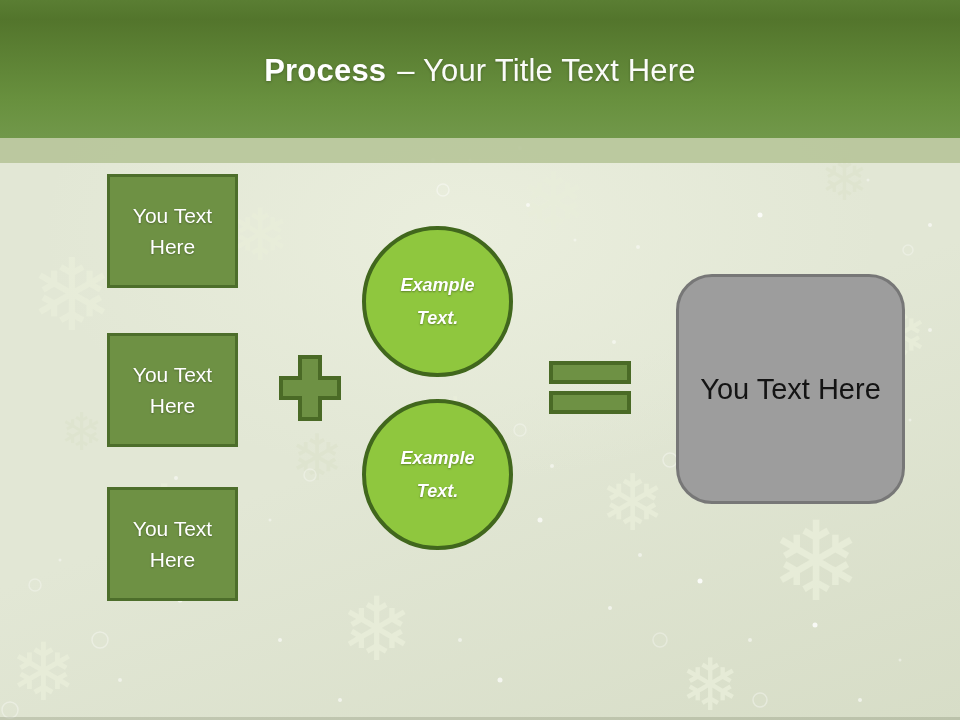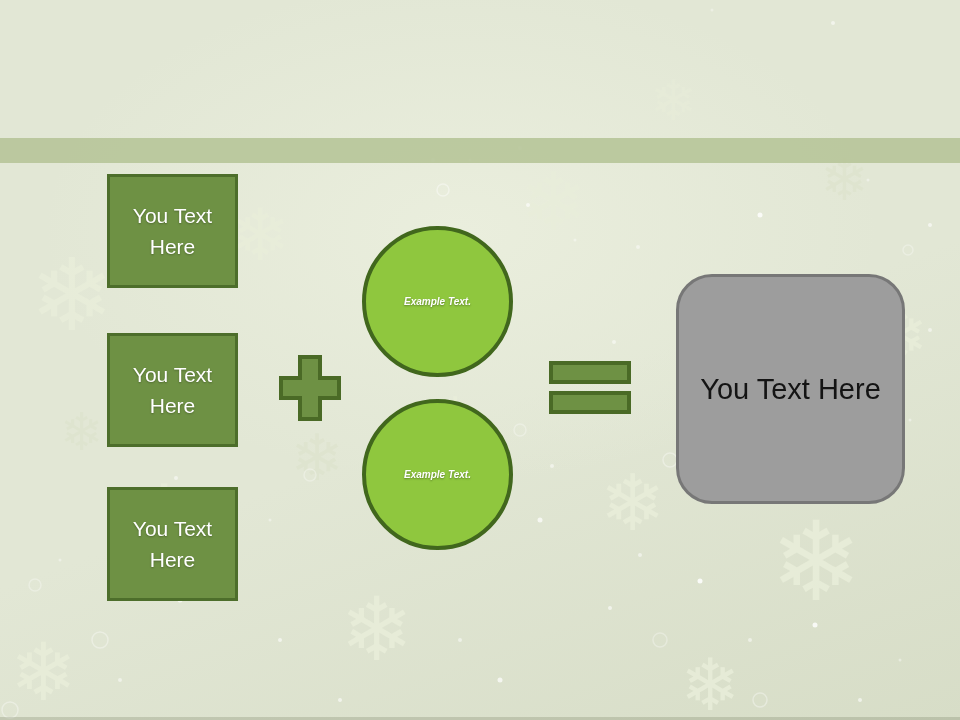--- a/index.html
+++ b/index.html
@@ -80,21 +80,21 @@
   .circle{
     position:absolute;width:151px;height:151px;box-sizing:border-box;
     background:var(--circle-green,#8fc73e);
     border:4px solid var(--circle-border-green,#41671d);
     border-radius:50%;
     display:flex;align-items:center;justify-content:center;
   }
   .circle-1{left:362px;top:226px;}
   .circle-2{left:362px;top:399px;}
   .circle-label{
-    color:#fff;font-size:10px;font-weight:bold;font-style:italic;
+    color:#fff;font-size:18px;font-weight:bold;font-style:italic;
     line-height:1.8;text-align:center;max-width:90px;
     text-shadow:0 1px 2px rgba(0,0,0,.35);
   }
 
   .equals-wrap{position:absolute;left:549px;top:361px;width:82px;}
   .equals-bar{
     width:82px;height:23px;box-sizing:border-box;
     background:var(--operator-green,#6e9144);
     border:4px solid var(--operator-border-green,#4a6a26);
   }
@@ -181,20 +181,25 @@
       <circle cx="163" cy="553" r="6" opacity="0.3"></circle>
       <circle cx="100" cy="640" r="8" opacity="0.35"></circle>
       <circle cx="35" cy="585" r="6" opacity="0.3"></circle>
       <circle cx="760" cy="700" r="7" opacity="0.35"></circle>
       <circle cx="310" cy="475" r="6" opacity="0.3"></circle>
       <circle cx="660" cy="640" r="7" opacity="0.3"></circle>
       <circle cx="10" cy="710" r="8" opacity="0.35"></circle>
     </g>
   </svg>
 
+  <div class="title-bar">
+    <div class="title">
+      <span class="bold">Process</span><span class="rest">– Your Title Text Here</span>
+    </div>
+  </div>
   <div class="band"></div>
 
   <div class="placeholder-box box-1">
     <span class="box-label">You Text Here</span>
   </div>
   <div class="placeholder-box box-2">
     <span class="box-label">You Text Here</span>
   </div>
   <div class="placeholder-box box-3">
     <span class="box-label">You Text Here</span>

